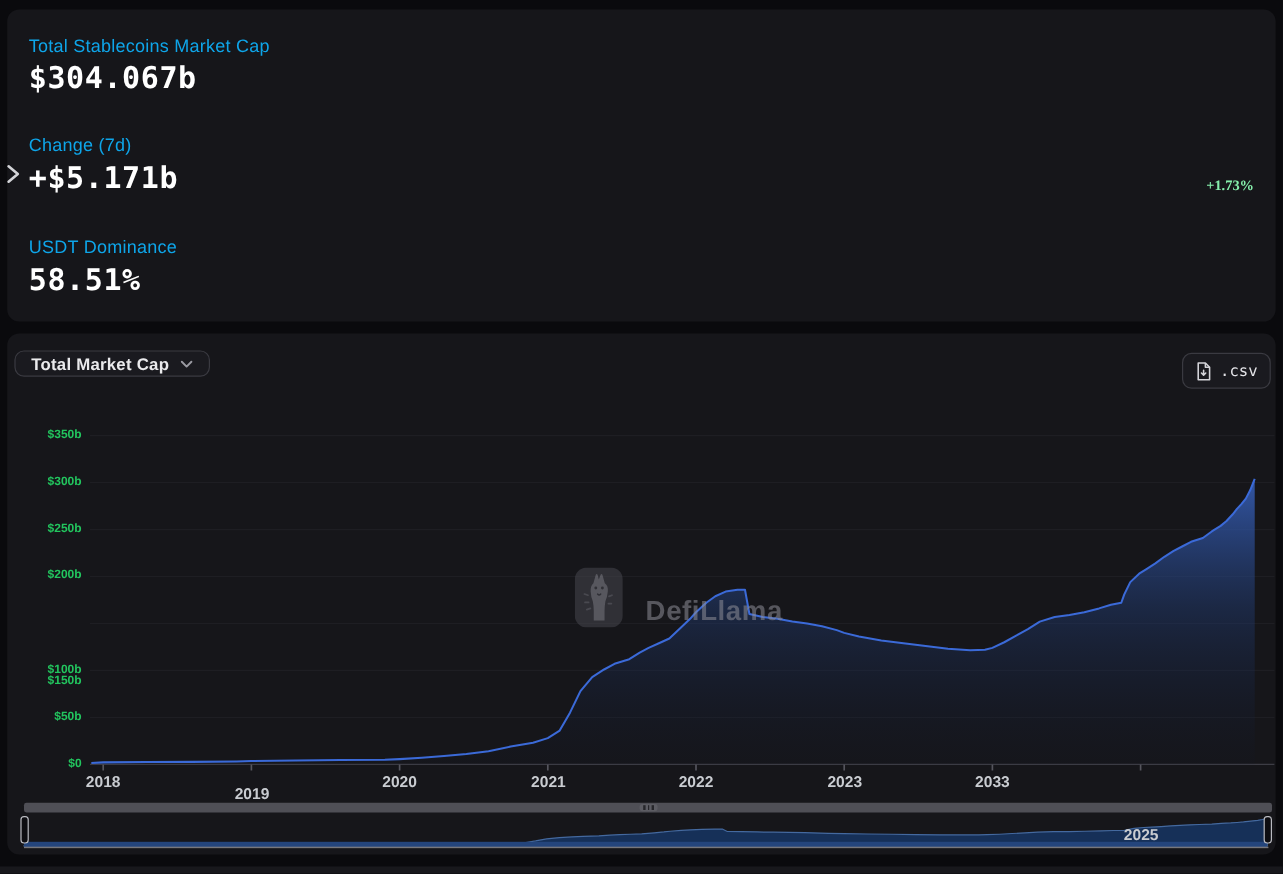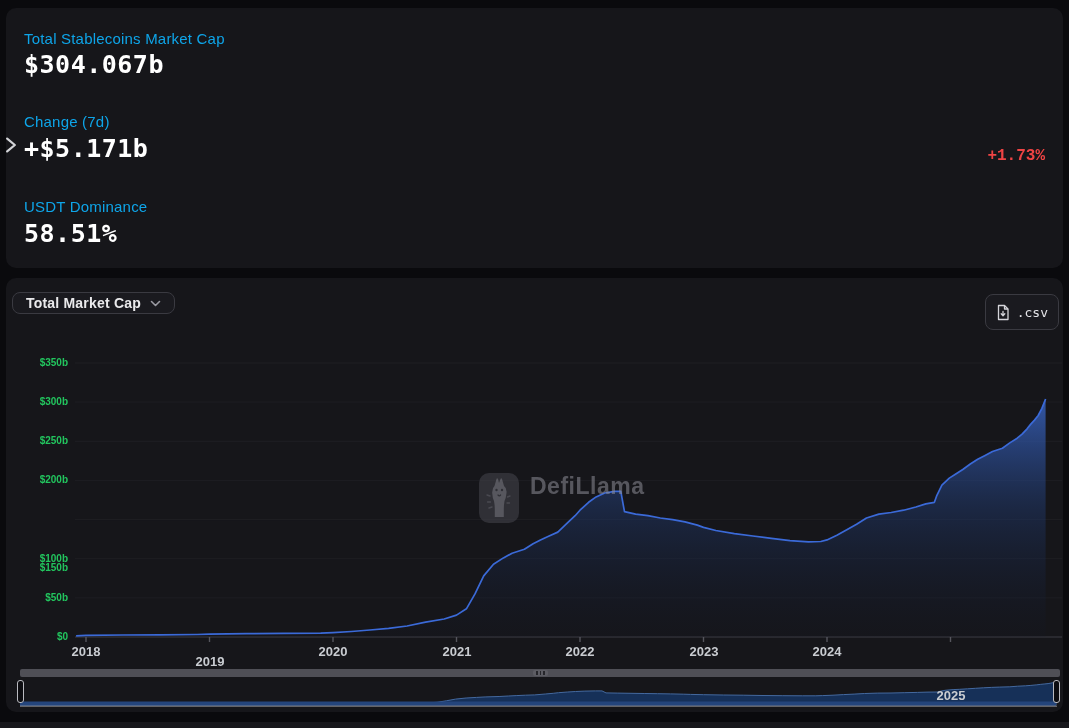--- a/index.html
+++ b/index.html
@@ -11,41 +11,41 @@
   .card{position:absolute;left:6px;width:1057px;background:#16161a;border-radius:10px}
   #stats-card{top:8px;height:260px}
   #chart-card{top:278px;height:434px}
 
   .stat-label{position:absolute;left:18px;font-size:15px;color:#0ea5e9;letter-spacing:.2px}
   .stat-value{position:absolute;left:18px;font-family:"DejaVu Sans Mono",monospace;
     font-weight:bold;font-size:25px;letter-spacing:.5px;color:#fff;white-space:nowrap}
   #mcap-label{top:22px}   #mcap-value{top:42px}
   #chg-label{top:105px}   #chg-value{top:126px}
   #dom-label{top:190px}   #dom-value{top:211px}
-  .pct-green{position:absolute;right:18px;top:139px;font-family:Liberation Mono, monospace;
-    font-weight:bold;font-size:16px;color:#ef4444}
+  .pct-green{position:absolute;right:18px;top:139px;font-family:Liberation Serif, serif;
+    font-weight:bold;font-size:12px;color:#86efac}
 
   #sidebar-chevron{position:absolute;left:3px;top:136px;width:16px;height:18px;cursor:pointer}
 
   .select-btn{position:absolute;left:6px;top:14px;height:22px;box-sizing:border-box;
     display:flex;align-items:center;gap:9px;padding:0 13px;
     border:1px solid #3a3a41;border-radius:8px;background:#1a1a1f;cursor:pointer}
   .select-btn span{font-size:14px;font-weight:bold;color:#eaeaec;letter-spacing:.2px}
-  .csv-btn{position:absolute;right:4px;top:16px;height:36px;box-sizing:border-box;
+  .csv-btn{position:absolute;right:4px;top:16px;height:30px;box-sizing:border-box;
     display:flex;align-items:center;gap:7px;padding:0 10px;
     border:1px solid #3a3a41;border-radius:8px;background:#1a1a1f;cursor:pointer}
   .csv-btn span{font-family:"DejaVu Sans Mono",monospace;font-size:13px;color:#e4e4e8}
 
   #chart-svg{position:absolute;left:0;top:0;width:1057px;height:434px;display:block}
   .ylabel{position:absolute;width:62px;text-align:right;font-size:10px;font-weight:600;
     color:#22c55e;line-height:18px;pointer-events:none}
   .xlabel{position:absolute;width:64px;text-align:center;font-size:13px;font-weight:bold;
     color:#c9ccd1;line-height:16px;pointer-events:none}
 
-  .watermark{position:absolute;left:473px;top:195px;display:flex;align-items:flex-start;gap:11px;
+  .watermark{position:absolute;left:473px;top:195px;display:flex;align-items:flex-end;gap:19px;
     opacity:.55;pointer-events:none}
   .watermark .wm-text{font-size:23px;font-weight:bold;color:#8d8d97;letter-spacing:.5px}
 
   .nav-scrollbar{position:absolute;left:14px;top:391px;width:1040px;height:8px;
     background:#4f4f56;border-radius:2px;cursor:grab}
   .nav-grip{position:absolute;left:513px;top:1px;width:15px;height:6px;border-radius:2px;
     background:#5c5c63;display:flex;align-items:center;justify-content:center;gap:2px}
   .nav-grip i{display:block;width:1.5px;height:4px;background:#26262b}
   .nav-handle{position:absolute;top:402px;width:7px;height:23px;box-sizing:border-box;
     border:1.5px solid #babbc1;border-radius:3px;background:#0d0d11;cursor:ew-resize}
@@ -114,21 +114,21 @@
       <div class="ylabel" style="left: 0px; top: 233px; margin-top: 48px;">$150b</div>
       <div class="ylabel" style="left: 0px; top: 272px;">$100b</div>
       <div class="ylabel" style="left: 0px; top: 311px;">$50b</div>
       <div class="ylabel" style="left: 0px; top: 350px;">$0</div>
       <div class="xlabel" style="left: 48px; top: 366px;">2018</div>
       <div class="xlabel" style="left: 172px; top: 376px;">2019</div>
       <div class="xlabel" style="left: 295px; top: 366px;">2020</div>
       <div class="xlabel" style="left: 419px; top: 366px;">2021</div>
       <div class="xlabel" style="left: 542px; top: 366px;">2022</div>
       <div class="xlabel" style="left: 666px; top: 366px;">2023</div>
-      <div class="xlabel" style="left: 789px; top: 366px;">2024</div>
+      <div class="xlabel" style="left: 789px; top: 366px;">2033</div>
       <div class="xlabel" style="left: 913px; top: 366px; margin-top: 44px;">2025</div>
     </div>
 
   <div class="select-btn">
     <span>Total Market Cap</span>
     <svg width="11" height="7" viewBox="0 0 11 7">
       <polyline points="1.5,1.5 5.5,5.5 9.5,1.5" fill="none" stroke="#9a9aa2" stroke-width="1.6" stroke-linecap="round" stroke-linejoin="round"></polyline>
     </svg>
   </div>
 

